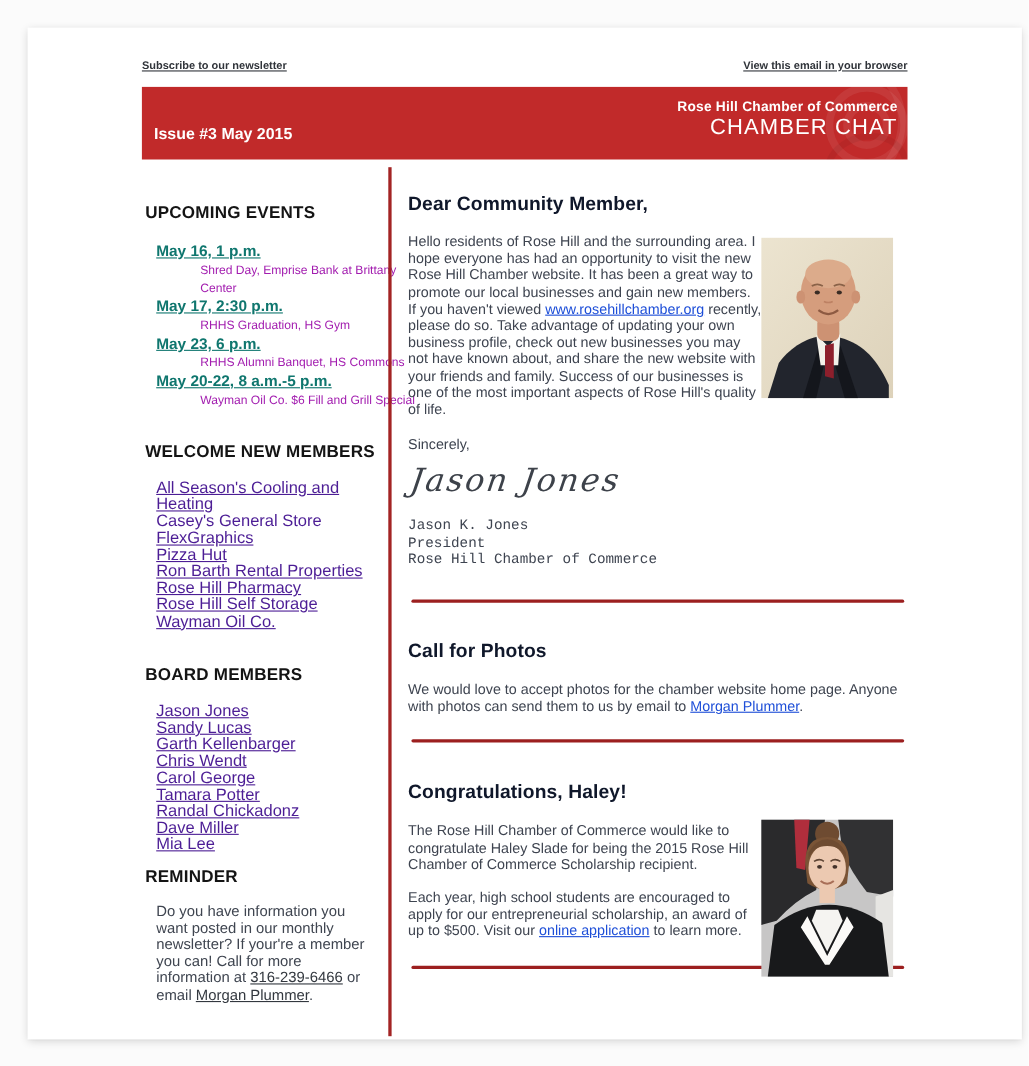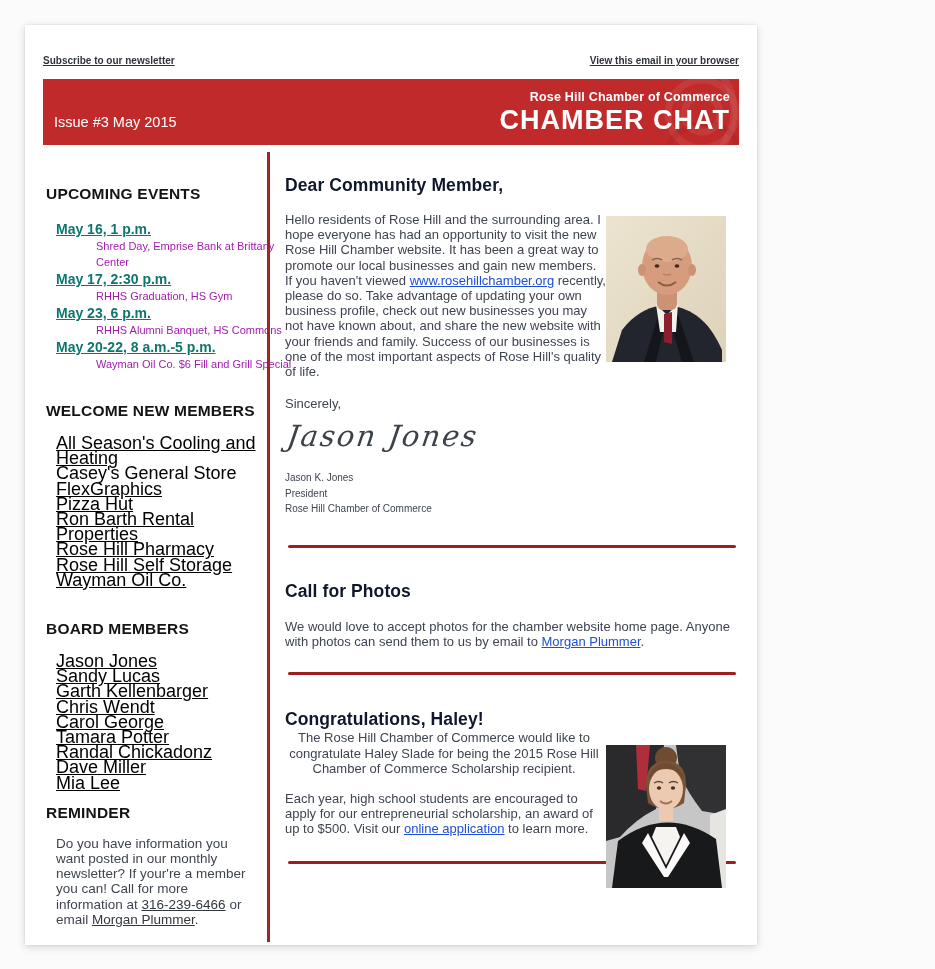--- a/index.html
+++ b/index.html
@@ -5,21 +5,21 @@
   * { box-sizing: border-box; margin: 0; padding: 0; }
   html, body { width: 935px; height: 969px; }
   body {
     background: #fbfbfb;
     font-family: "Liberation Sans", sans-serif;
     position: relative;
   }
   .page {
     position: absolute;
     left: 25px; top: 25px;
-    width: 732px; height: 920px;
+    width: 904px; height: 920px;
     background: #ffffff;
     box-shadow: 0 2px 8px rgba(0,0,0,0.16), 0 0 2px rgba(0,0,0,0.10);
   }
   .email { width: 696px; margin: 0 auto; }
 
   
   .toplinks {
     padding-top: 30px;
     display: flex;
     justify-content: space-between;
@@ -33,28 +33,28 @@
     margin-top: 13px;
     height: 66px;
     background: #c12a2a;
     position: relative;
     color: #fff;
     overflow: hidden;
   }
   .banner .rose { position: absolute; right: -8px; top: -20px; }
   .banner .issue {
     position: absolute; left: 11px; bottom: 15px;
-    font-size: 14.5px; font-weight: normal; text-align: right;
+    font-size: 14.5px; font-weight: bold; text-align: right;
   }
   .banner-right {
     position: absolute; right: 9px; top: 11px;
     text-align: right;
   }
   .banner-right .org { font-size: 12.5px; font-weight: bold; letter-spacing: 0.2px; }
-  .banner-right .title { font-size: 27px; font-weight: 700; letter-spacing: 1px; margin-top: 1px; }
+  .banner-right .title { font-size: 20px; font-weight: 400; letter-spacing: 1px; margin-top: 1px; }
 
   
   .content { display: flex; min-height: 790px; margin-top: 7px; }
   .vdivider { width: 3px; background: #a32424; }
 
   
   .sidebar { width: 224px; padding: 33px 3px 0 3px; }
   .sidebar h3 {
     font-size: 15.5px; font-weight: bold; color: #141414; letter-spacing: 0.2px;
   }
@@ -64,21 +64,21 @@
     font-size: 14px; font-weight: bold; color: #0f766e;
     text-decoration: underline; cursor: pointer;
     line-height: 16px;
   }
   .event .what {
     font-size: 11px; color: #a21caf; line-height: 16px; width: 196px; margin-left: 40px;
   }
   .linklist { margin: 16px 0 0 10px; }
   .linklist a, .linklist span {
     display: block;
-    font-size: 18px; line-height: 15.2px; color: #000000;
+    font-size: 15px; line-height: 15.2px; color: #4c1d95;
   }
   .linklist a { text-decoration: underline; cursor: pointer; }
   .h-members { margin-top: 30px; }
   .h-board { margin-top: 32px; }
   .h-reminder { margin-top: 13px; }
   .reminder-text {
     margin: 14px 0 0 10px; width: 198px;
     font-size: 13.5px; line-height: 15.2px; color: #3f4550;
   }
   .reminder-text a { color: #33383f; text-decoration: underline; cursor: pointer; }
@@ -103,35 +103,35 @@
     margin-top: 8px;
     font-family: "DejaVu Serif", serif;
     font-style: italic;
     font-size: 29px;
     color: #3d424a;
     transform: skewX(-8deg);
     transform-origin: left bottom;
     letter-spacing: 2px;
   }
   .sigblock { margin-top: 17px; }
-  .sigblock div { font-size: 10px; line-height: 15.2px; }
+  .sigblock div { font-size: 13px; line-height: 15.2px; font-family: Liberation Mono, monospace; }
 
   hr.redline {
     border: none; height: 3px; background: #9c1f1f; border-radius: 3px;
     margin: 0 3px;
   }
   .hr1 { margin-top: 29px !important; }
   .hr2 { margin-top: 23px !important; }
   .hr3 { margin-top: 24px !important; }
 
   .photos h2 { margin-top: 33px; }
   .photos p { margin-top: 17px; width: 452px; }
 
   .congrats h2 { margin-top: 34px; }
-  .congrats .p1 { width: 318px; text-align: center; }
+  .congrats .p1 { margin-top: 17px; width: 318px; }
   .congrats .p2 { margin-top: 15px; width: 318px; }
 </style>
 </head>
 <body>
 
 <div class="page">
   <div class="email">
 
     <div class="toplinks">
       <a>Subscribe to our newsletter</a>

